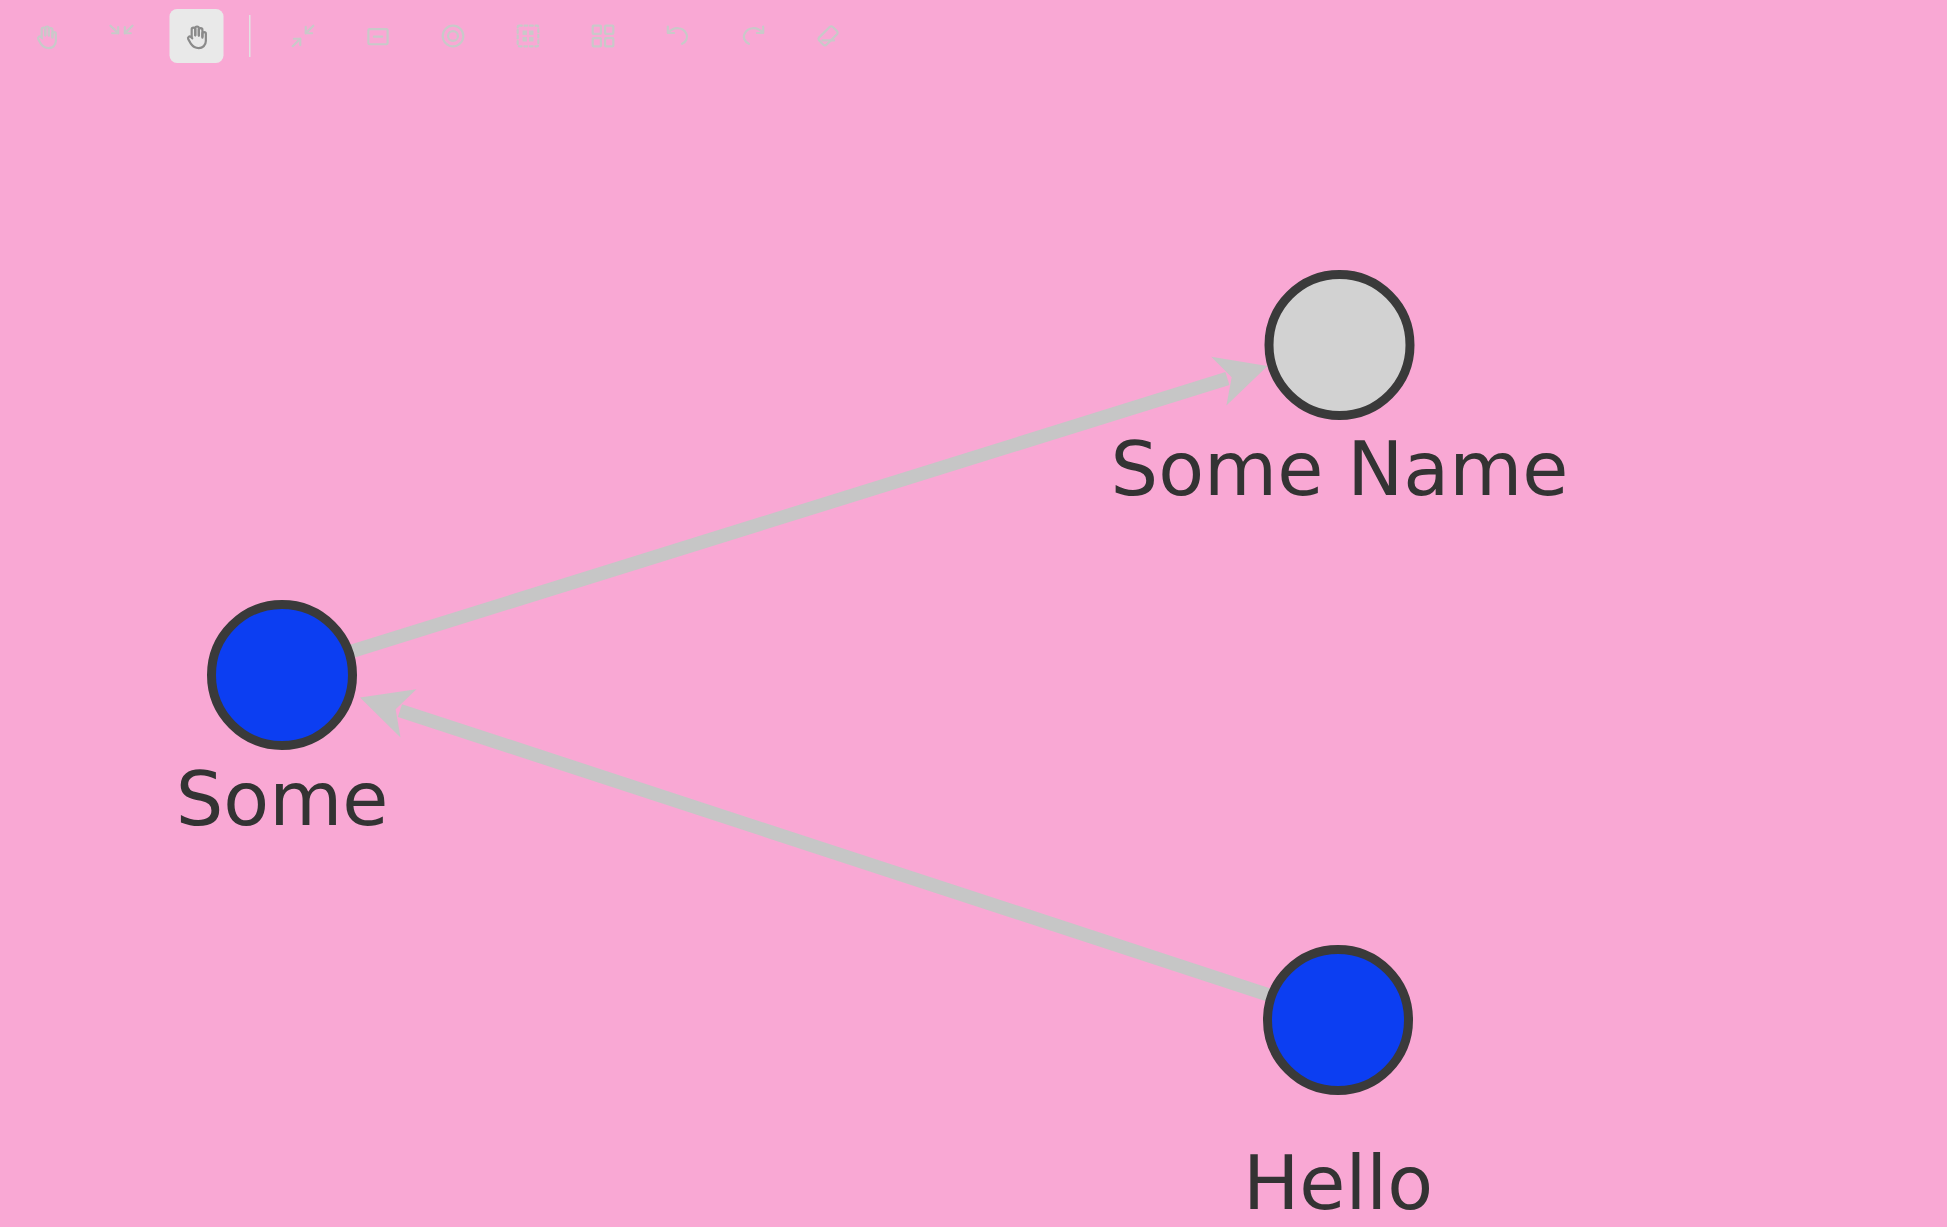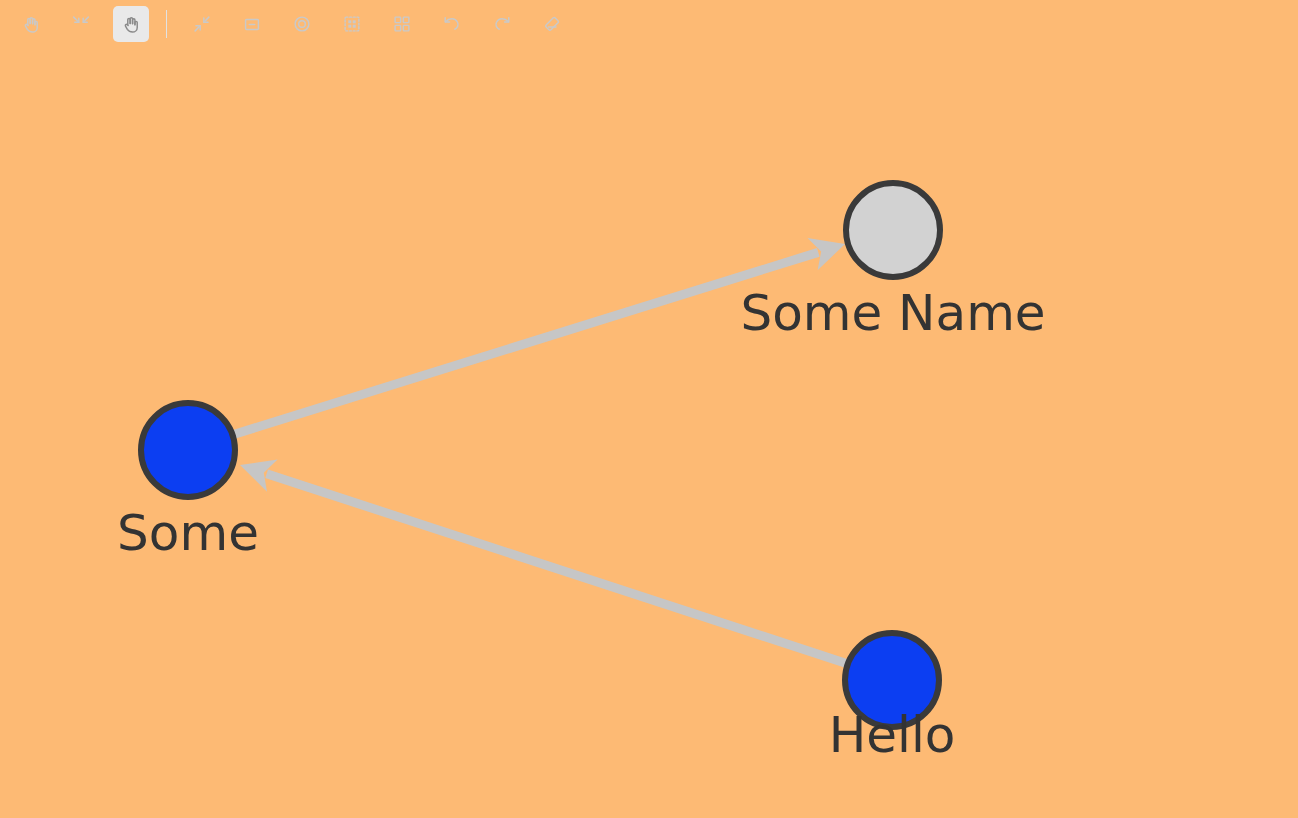--- a/index.html
+++ b/index.html
@@ -52,21 +52,21 @@
     height: 28px;
     background: #e2e2e2;
     margin: 0 10px;
     flex: 0 0 auto;
   }
 
   
   #canvas {
     position: absolute;
     inset: 0;
-    background: #fdba74;
+    background: #f9a8d4;
   }
   #graph-svg {
     position: absolute;
     top: 0;
     left: 0;
   }
   .node-label {
     position: absolute;
     color: #333333;
     font-size: 50px;
@@ -177,15 +177,15 @@
       </g>
     <g id="nodes-layer">
         <circle cx="893" cy="230" r="47" fill="#d2d2d2" stroke="#3a3a3a" stroke-width="6"></circle>
         <circle cx="188" cy="450" r="47" fill="#0c3ef2" stroke="#3a3a3a" stroke-width="6"></circle>
         <circle cx="892" cy="680" r="47" fill="#0c3ef2" stroke="#3a3a3a" stroke-width="6"></circle>
       </g>
   </svg>
   <div id="labels-layer">
       <div class="node-label" style="left: 893px; top: 288px; color: rgb(51, 51, 51); font-size: 50px;">Some Name</div>
       <div class="node-label" style="left: 188px; top: 508px; color: rgb(51, 51, 51); font-size: 50px;">Some</div>
-      <div class="node-label" style="left: 892px; top: 710px; color: rgb(51, 51, 51); font-size: 50px;">Hello</div>
+      <div class="node-label" style="left: 892px; top: 764px; color: rgb(51, 51, 51); font-size: 50px;">Hello</div>
     </div>
 </div>
 
 </body></html>

